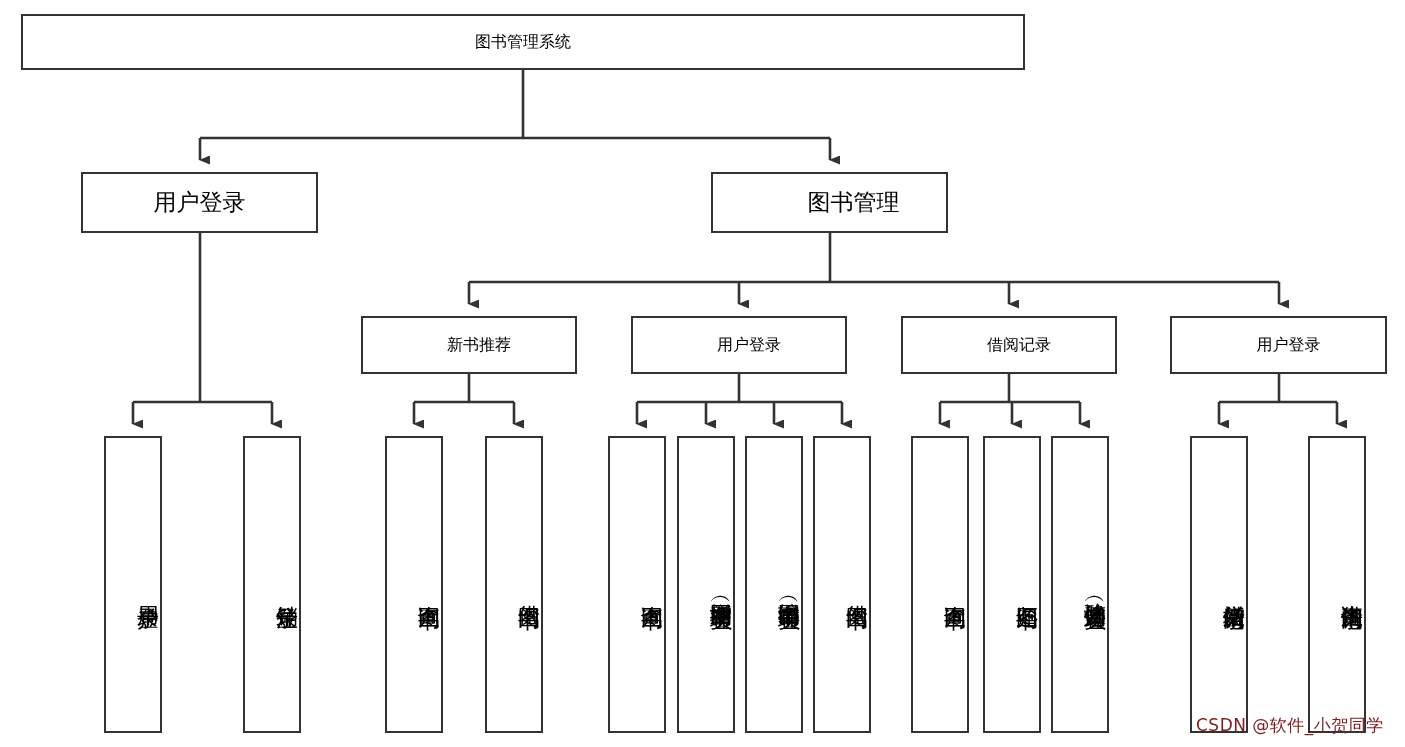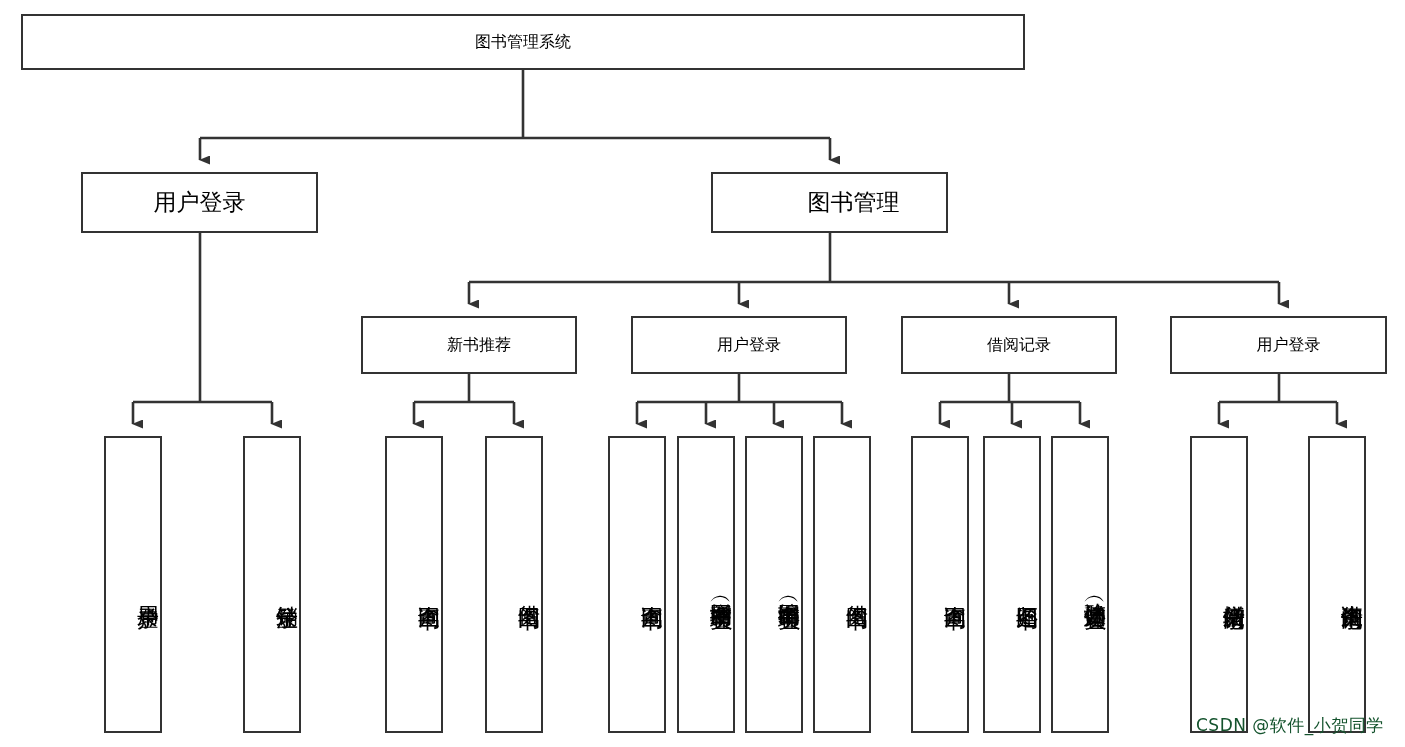--- a/index.html
+++ b/index.html
@@ -64,21 +64,21 @@
     white-space: pre-line;
   }
   .node.leaf .lbl {
     white-space: normal;
   }
   #watermark {
     position: absolute;
     left: 1196px;
     top: 714px;
     font-size: 17px;
-    color: #14532d;
+    color: #7f1d1d;
     letter-spacing: 0.5px;
     white-space: nowrap;
     font-family: "DejaVu Sans", "Liberation Sans", sans-serif;
   }
 </style>
 </head>
 <body>
 
 <div id="canvas">
 

